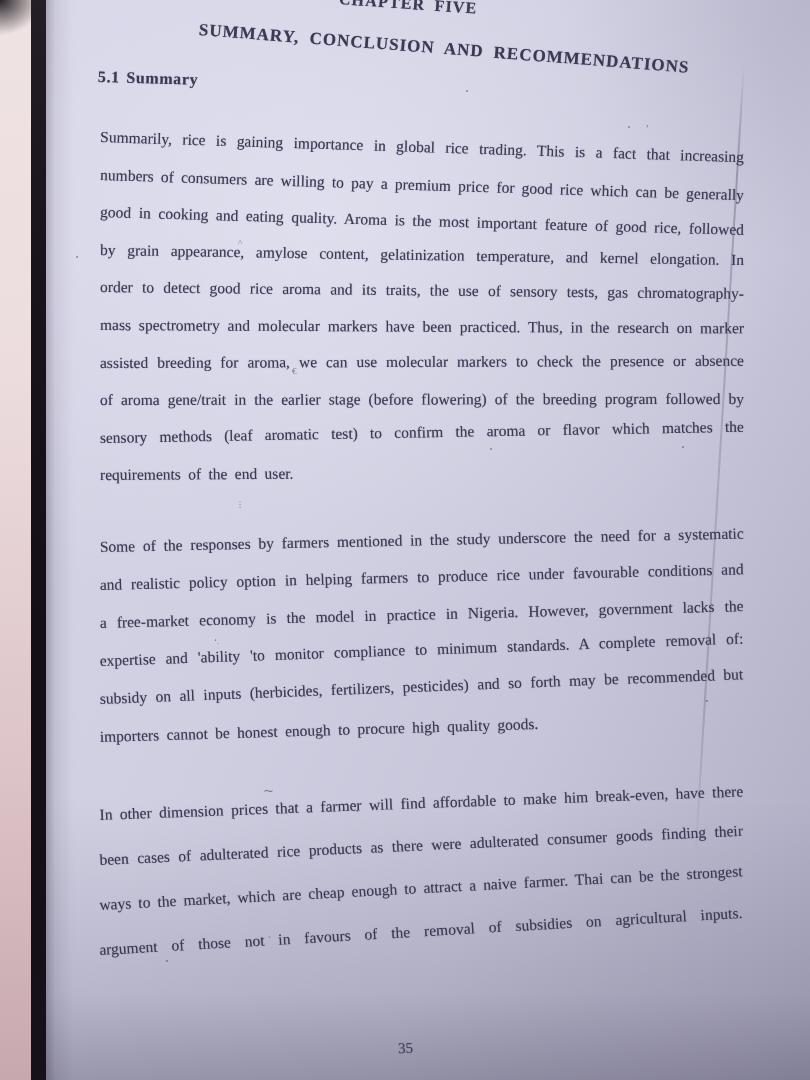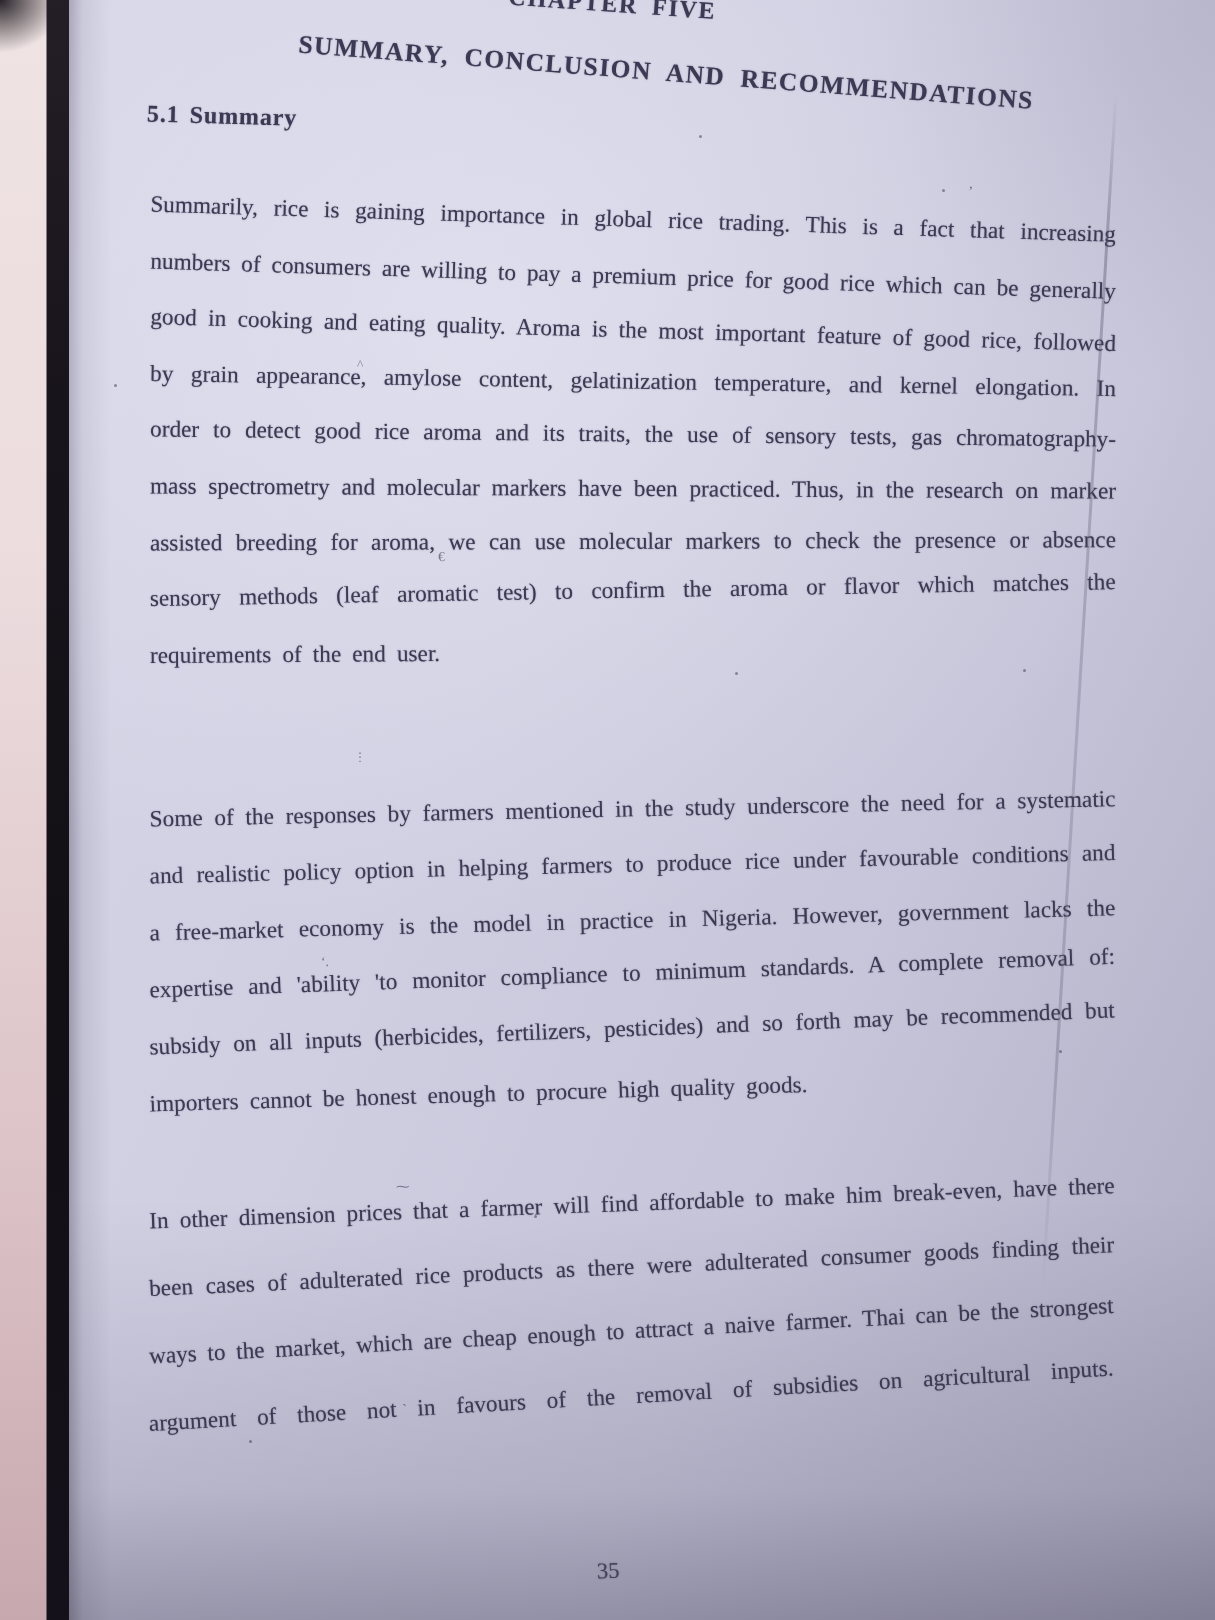--- a/index.html
+++ b/index.html
@@ -125,20 +125,21 @@
     <div class="section-heading txt">5.1 Summary</div>
 
     <div class="para p1">
       <span class="line txt" style="transform:rotate(1.8deg)">Summarily, rice is gaining importance in global rice trading. This is a fact that increasing</span>
       <span class="line txt" style="transform:rotate(1.8deg)">numbers of consumers are willing to pay a premium price for good rice which can be generally</span>
       <span class="line txt" style="transform:rotate(1.6deg)">good in cooking and eating quality. Aroma is the most important feature of good rice, followed</span>
       <span class="line txt" style="transform:rotate(0.9deg)">by grain appearance, amylose content, gelatinization temperature, and kernel elongation. In</span>
       <span class="line txt" style="transform:rotate(0.6deg)">order to detect good rice aroma and its traits, the use of sensory tests, gas chromatography-</span>
       <span class="line txt" style="transform:rotate(0.3deg)">mass spectrometry and molecular markers have been practiced. Thus, in the research on marker</span>
       <span class="line txt" style="transform:rotate(-0.2deg)">assisted breeding for aroma, we can use molecular markers to check the presence or absence</span>
+      <span class="line txt" style="transform:rotate(-0.1deg)">of aroma gene/trait in the earlier stage (before flowering) of the breeding program followed by</span>
       <span class="line txt" style="transform:rotate(-1.0deg)">sensory methods (leaf aromatic test) to confirm the aroma or flavor which matches the</span>
       <span class="line txt short-left" style="transform:rotate(-0.4deg)">requirements of the end user.</span>
     </div>
 
     <div class="para p2">
       <span class="line txt" style="transform:rotate(-1.2deg)">Some of the responses by farmers mentioned in the study underscore the need for a systematic</span>
       <span class="line txt" style="transform:rotate(-1.4deg)">and realistic policy option in helping farmers to produce rice under favourable conditions and</span>
       <span class="line txt" style="transform:rotate(-1.5deg)">a free-market economy is the model in practice in Nigeria. However, government lacks the</span>
       <span class="line txt" style="transform:rotate(-2.0deg)">expertise and 'ability 'to monitor compliance to minimum standards. A complete removal of:</span>
       <span class="line txt" style="transform:rotate(-2.2deg)">subsidy on all inputs (herbicides, fertilizers, pesticides) and so forth may be recommended but</span>

